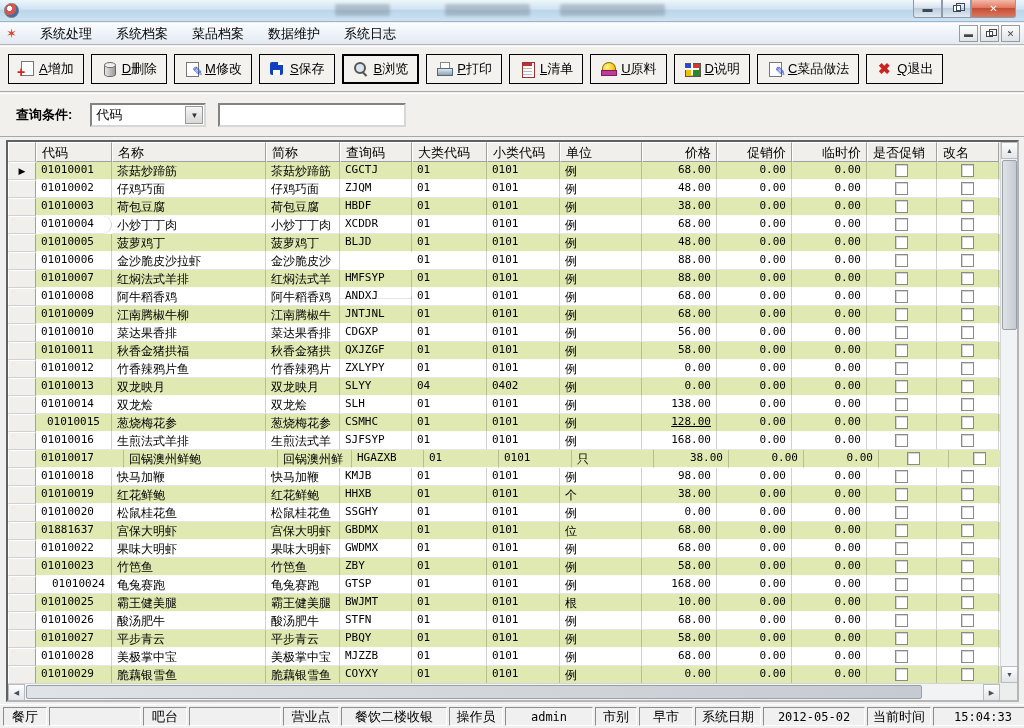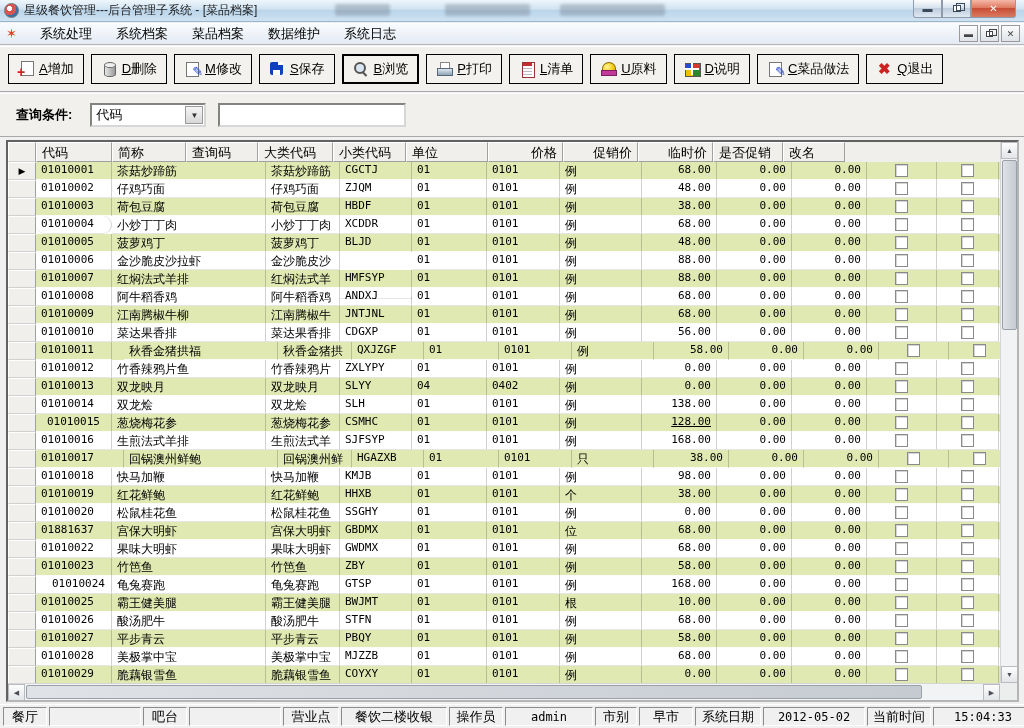--- a/index.html
+++ b/index.html
@@ -132,21 +132,20 @@
     border-top:1px solid #fff; display:flex; align-items:center; padding-left:3px; gap:2px; }
   .seg { height:19px; border:1px solid; border-color:#8c8c8c #fff #fff #8c8c8c; background:#f0f0f0;
     display:flex; align-items:center; justify-content:center; font-size:13px; white-space:nowrap; overflow:hidden; flex:none; }
   .seg.mono { font-family:"DejaVu Sans Mono",monospace; font-size:12px; }
 </style>
 </head>
 <body>
 
 <div class="titlebar">
   <span class="app-icon"></span>
-  <span class="title-text">星级餐饮管理---后台管理子系统 - [菜品档案]</span>
   <span class="ghost" style="left:335px;width:55px;"></span>
   <span class="ghost" style="left:445px;width:85px;"></span>
   <span class="ghost" style="left:560px;width:105px;"></span>
   <div class="winbtns">
     <div class="winbtn min">▬</div>
     <div class="winbtn">
         <span class="restore-glyph"></span>
       </div>
     <div class="winbtn close">✕</div>
   </div>
@@ -221,20 +220,21 @@
     <span>代码</span>
     <span class="combo-arrow">▼</span>
   </div>
   <input class="q-input" type="text" value="" style="">
 </div>
 
 <div class="tablewrap">
   <div class="thead" id="thead">
     <div class="sel-col"></div>
   <div class="hcell" style="width: 76px;">代码</div>
+      <div class="hcell" style="width: 154px;">名称</div>
       <div class="hcell" style="width: 74px;">简称</div>
       <div class="hcell" style="width: 72px;">查询码</div>
       <div class="hcell" style="width: 75px;">大类代码</div>
       <div class="hcell" style="width: 73px;">小类代码</div>
       <div class="hcell" style="width: 82px;">单位</div>
       <div class="hcell" style="width: 75px; text-align: right;">价格</div>
       <div class="hcell" style="width: 75px; text-align: right;">促销价</div>
       <div class="hcell" style="width: 75px; text-align: right;">临时价</div>
       <div class="hcell" style="width: 70px;">是否促销</div>
       <div class="hcell" style="width: 62px;">改名</div>
@@ -386,21 +386,21 @@
         <div class="tcell" style="width: 82px;">例</div>
         <div class="tcell num" style="width: 75px;">56.00</div>
         <div class="tcell num" style="width: 75px;">0.00</div>
         <div class="tcell num" style="width: 75px;">0.00</div>
         <div class="tcell center" style="width: 70px;"><span class="cb"></span></div>
         <div class="tcell center" style="width: 62px;"><span class="cb"></span></div>
       </div>
       <div class="trow green">
         <div class="sel-col" style="height: 18px;"></div>
         <div class="tcell mono" style="width: 76px;">01010011</div>
-        <div class="tcell" style="width: 154px; margin-left: 12px;">秋香金猪拱福</div>
+        <div class="tcell" style="width: 154px;">秋香金猪拱福</div>
         <div class="tcell" style="width: 74px;">秋香金猪拱</div>
         <div class="tcell mono" style="width: 72px;">QXJZGF</div>
         <div class="tcell mono" style="width: 75px;">01</div>
         <div class="tcell mono" style="width: 73px;">0101</div>
         <div class="tcell" style="width: 82px;">例</div>
         <div class="tcell num" style="width: 75px;">58.00</div>
         <div class="tcell num" style="width: 75px;">0.00</div>
         <div class="tcell num" style="width: 75px;">0.00</div>
         <div class="tcell center" style="width: 70px;"><span class="cb"></span></div>
         <div class="tcell center" style="width: 62px;"><span class="cb"></span></div>

